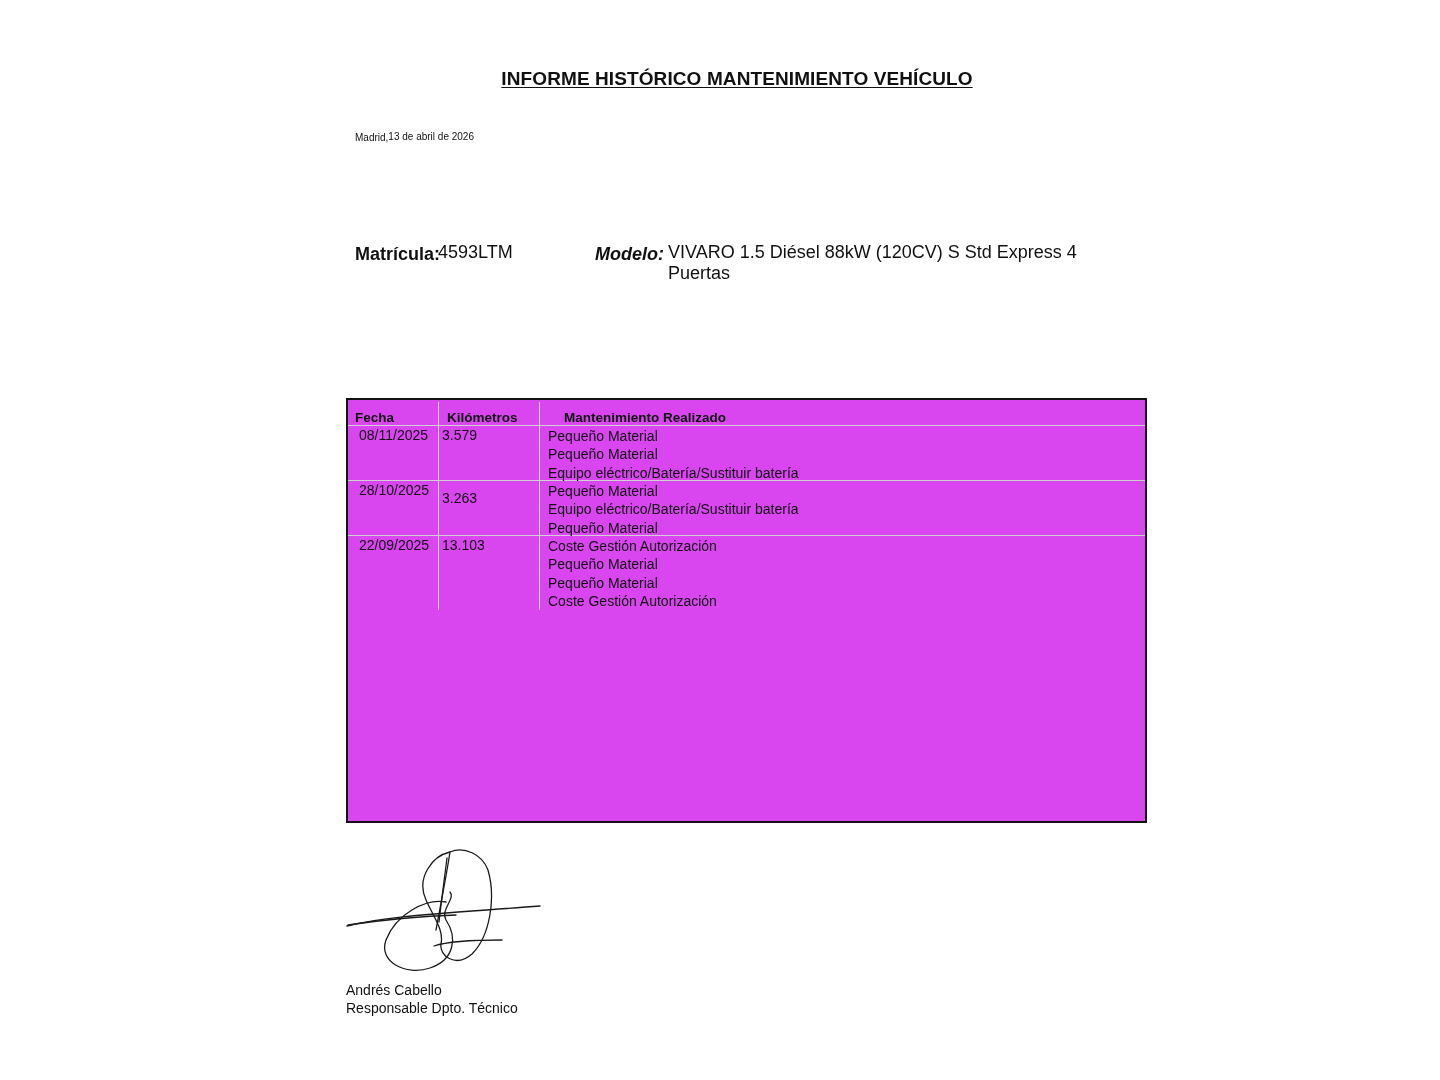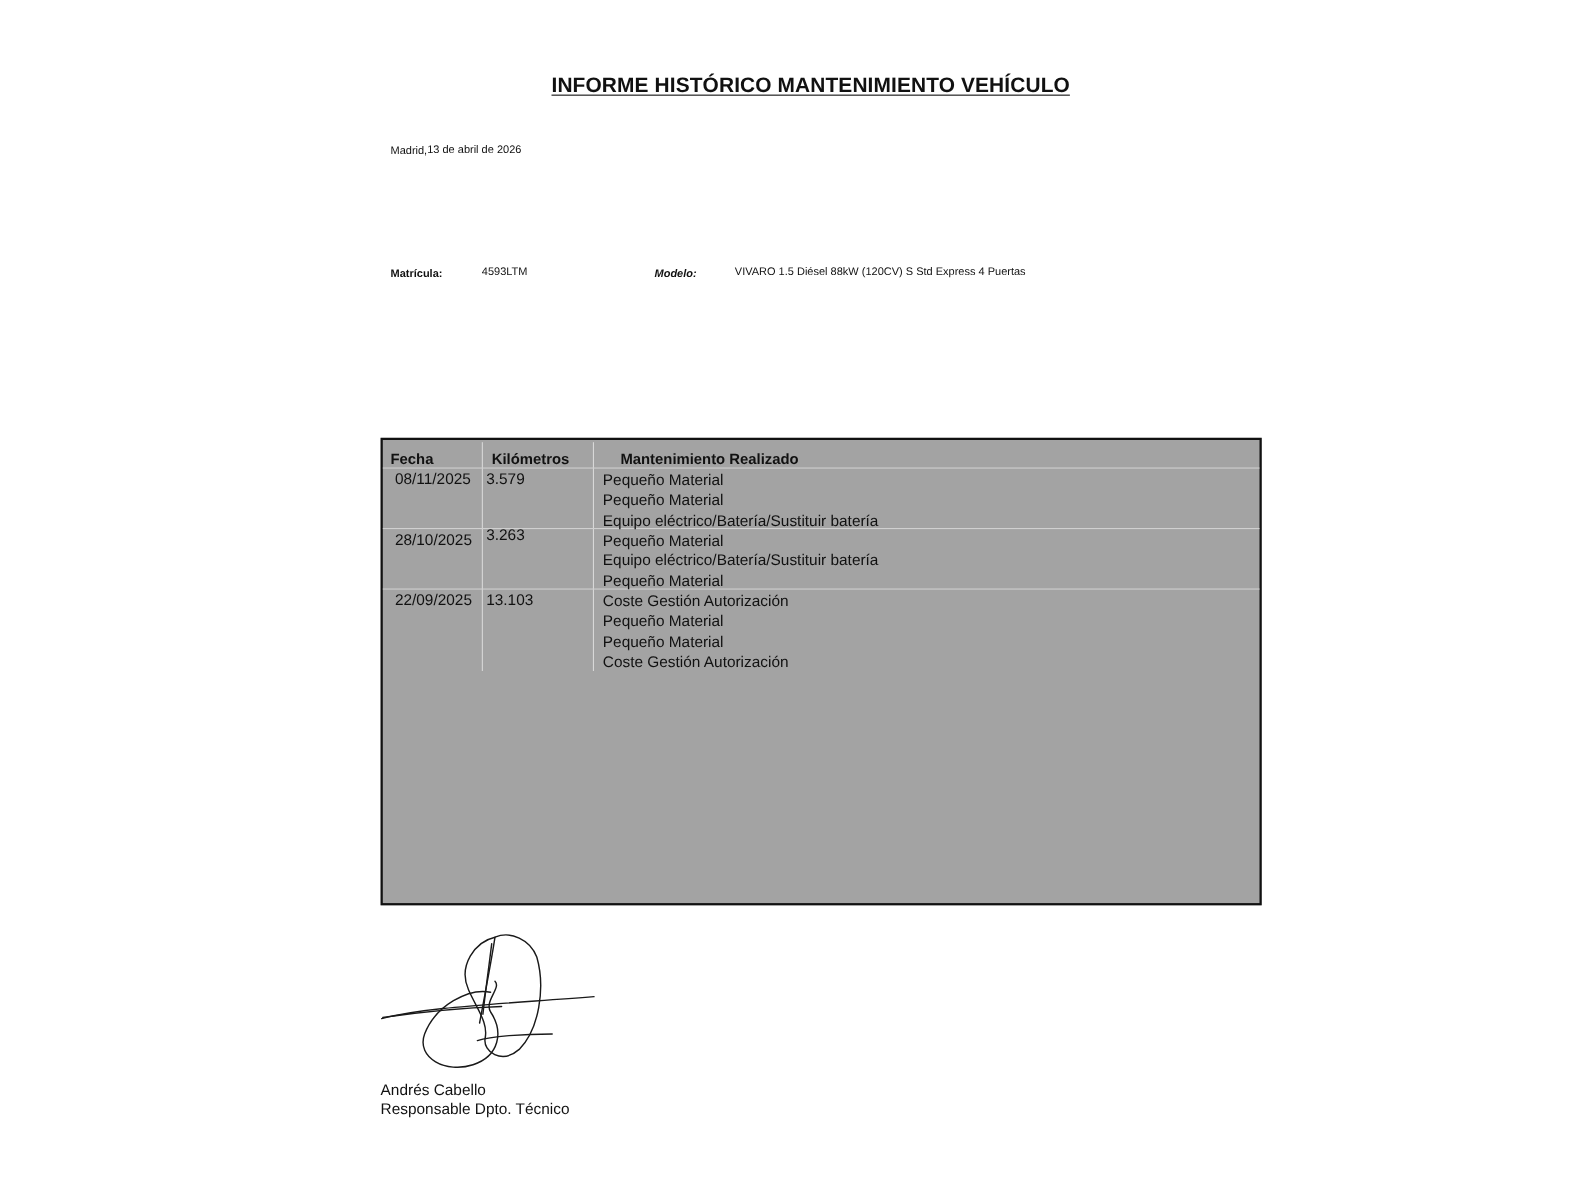--- a/index.html
+++ b/index.html
@@ -31,34 +31,34 @@
       position: absolute;
       top: 132px;
       left: 355px;
       font-size: 10px;
     }
     .place-date .date { position: relative; top: -1px; }
     .vehicle {
       position: absolute;
       top: 243px;
       left: 355px;
-      font-size: 10px;
+      font-size: 18px;
       width: 760px;
       height: 22px;
     }
     .vehicle .lbl { position: absolute; font-weight: bold; top: 1px; }
     .vehicle .val { position: absolute; top: -1px; }
     .table-box {
       position: absolute;
       top: 398px;
       left: 346px;
       width: 797px;
       height: 421px;
       border: 2px solid #111111;
-      background: #a3a3a3;
+      background: #d946ef;
     }
     .col-line {
       position: absolute;
       top: 2px;
       width: 1px;
       height: 208px;
       background: #d8d8d8;
     }
     .row-line {
       position: absolute;
@@ -130,21 +130,21 @@
 
   <div class="cell" style="left:11px; top:26px;">08/11/2025</div>
   <div class="cell" style="left:94px; top:26px;">3.579</div>
   <div class="cell" style="left:200px; top:27px;">
     <div>Pequeño Material</div>
     <div>Pequeño Material</div>
     <div>Equipo eléctrico/Batería/Sustituir batería</div>
   </div>
 
   <div class="cell" style="left:11px; top:81px;">28/10/2025</div>
-  <div class="cell" style="left:94px; top:77px;">3.263</div>
+  <div class="cell" style="left:94px; top:89px;">3.263</div>
   <div class="cell" style="left:200px; top:82px;">
     <div>Pequeño Material</div>
     <div>Equipo eléctrico/Batería/Sustituir batería</div>
     <div>Pequeño Material</div>
   </div>
 
   <div class="cell" style="left:11px; top:136px;">22/09/2025</div>
   <div class="cell" style="left:94px; top:136px;">13.103</div>
   <div class="cell" style="left:200px; top:137px;">
     <div>Coste Gestión Autorización</div>

